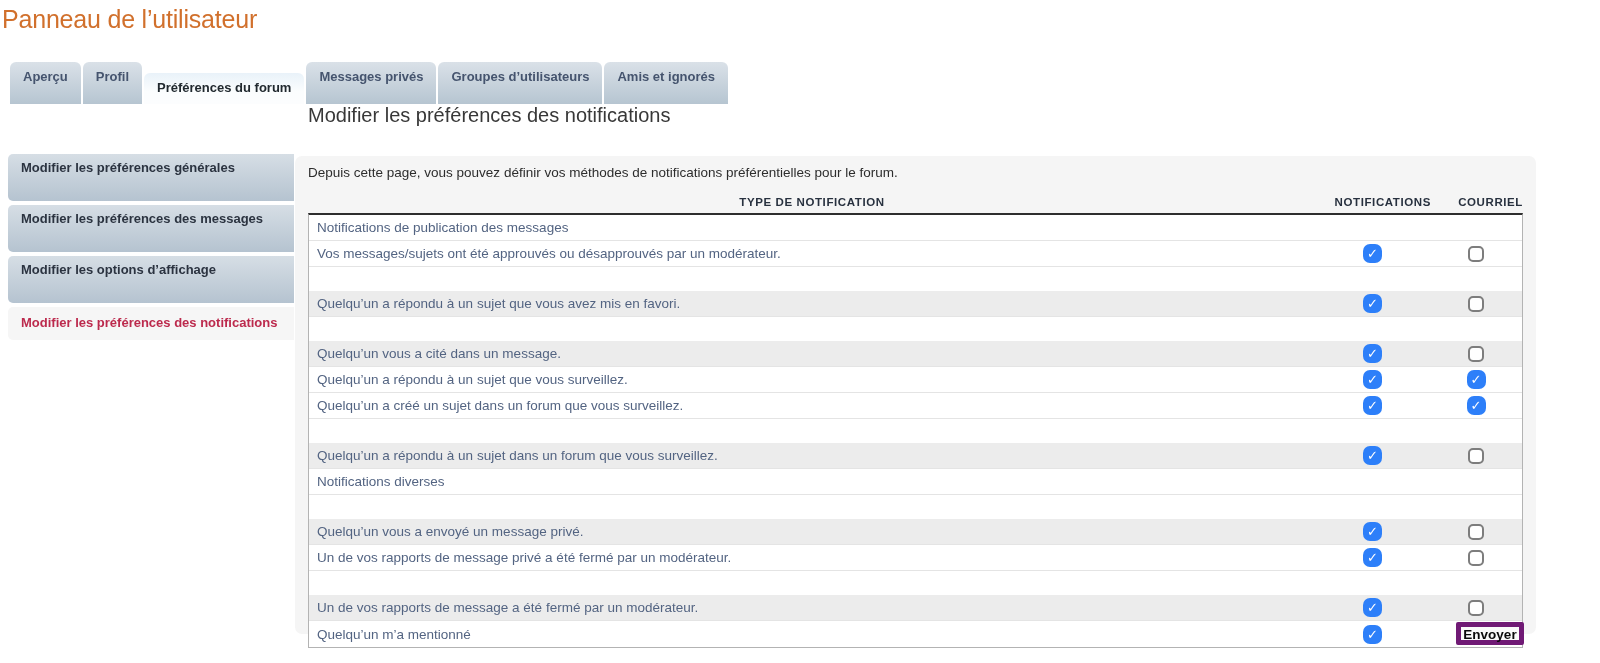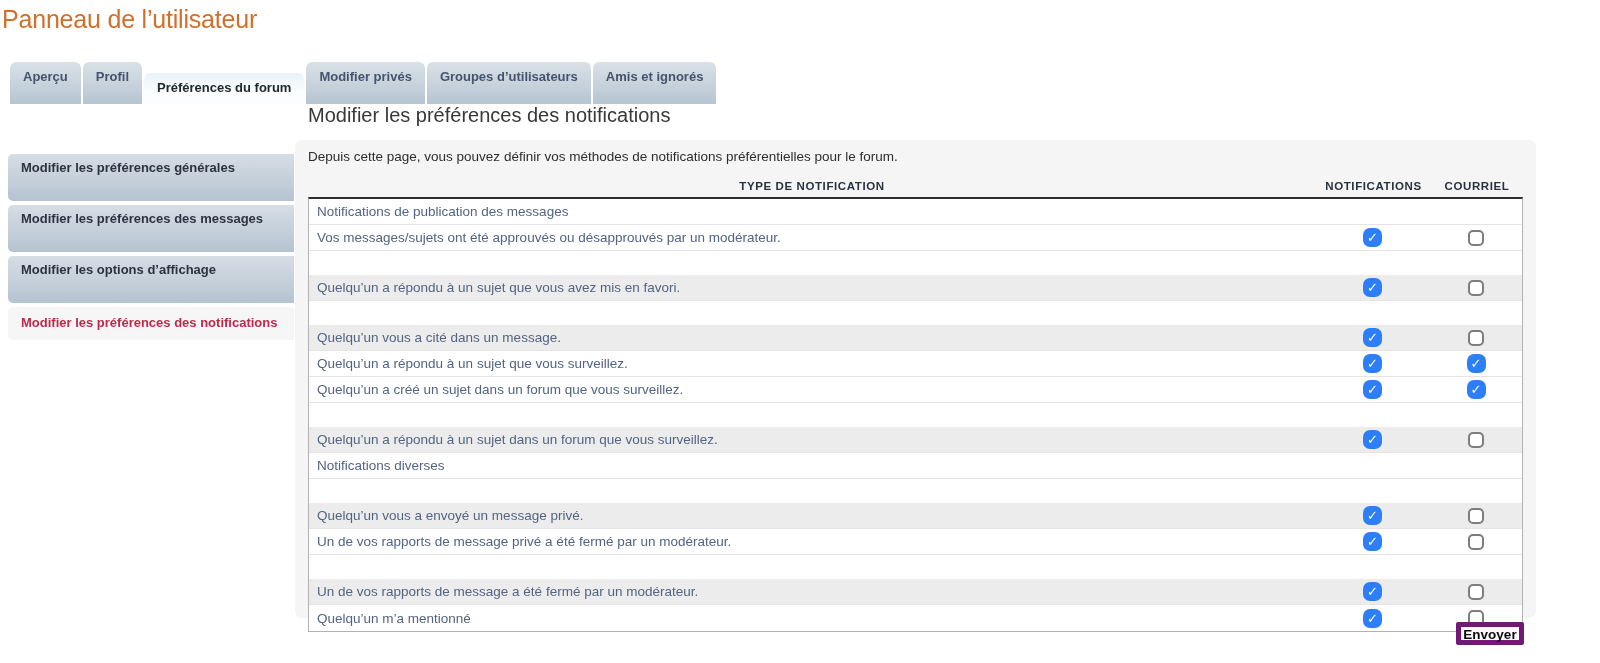--- a/index.html
+++ b/index.html
@@ -30,29 +30,29 @@
   .sidebar{position:absolute;left:8px;top:154px;width:286px;}
   .side-item{display:block;padding:6px 10px 25px 13px;margin-bottom:4px;
     font-size:13px;font-weight:bold;color:#2b3340;line-height:16px;cursor:pointer;
     background:linear-gradient(#d6dee5,#b5c3d0);
     border-radius:5px 0 0 5px;text-decoration:none;}
   .side-item.active{background:#f6f6f6;color:var(--active-red);padding-top:8px;padding-bottom:9px;}
 
   
   .content-heading{position:absolute;left:308px;top:104px;font-size:20px;
     font-weight:400;color:#383838;}
-  .panel{position:absolute;left:295px;top:140px;width:1241px;height:478px;
+  .panel{position:absolute;left:295px;top:156px;width:1241px;height:478px;
     background:var(--panel-bg);border-radius:7px;}
   .panel-desc{margin:9px 13px 0 13px;font-size:13.5px;color:#2d2d2d;}
 
   .cols{display:grid;grid-template-columns:1fr 115px 92px;align-items:center;}
   .thead{margin:16px 13px 5px 13px;}
   .thead span{font-size:11.5px;font-weight:bold;letter-spacing:0.6px;color:#28313f;}
   .th-type{text-align:center;}
-  .th-notif,.th-courriel{text-align:center;}
+  .th-notif,.th-courriel{text-align:right;}
 
   .table{margin:0 13px;background:#fff;border:1px solid #b3b3b3;
     border-top:2px solid #2e2e2e;}
   .row{height:26px;border-bottom:1px solid #e4e4e4;background:#fff;}
   .row:last-child{border-bottom:none;}
   .row.shaded{background:var(--shaded-row);margin-top:24px;}
   .row-label{padding-left:8px;font-size:13.5px;color:var(--row-text);}
   .cell{display:flex;justify-content:center;align-items:center;}
 
   .checkbox{width:16px;height:16px;border:2px solid #7d7d7d;border-radius:5px;
@@ -69,21 +69,21 @@
 </style>
 </head>
 <body>
 
 <h1 class="page-title">Panneau de l’utilisateur</h1>
 
 <nav class="tabs" id="tabs">
     <a class="tab">Aperçu</a>
     <a class="tab">Profil</a>
     <a class="tab active">Préférences du forum</a>
-    <a class="tab">Modifier privés</a>
+    <a class="tab">Messages privés</a>
     <a class="tab">Groupes d’utilisateurs</a>
     <a class="tab">Amis et ignorés</a>
   </nav>
 
 <nav class="sidebar" id="sidebar">
     <a class="side-item">Modifier les préférences générales</a>
     <a class="side-item">Modifier les préférences des messages</a>
     <a class="side-item">Modifier les options d’affichage</a>
     <a class="side-item active">Modifier les préférences des notifications</a>
   </nav>

